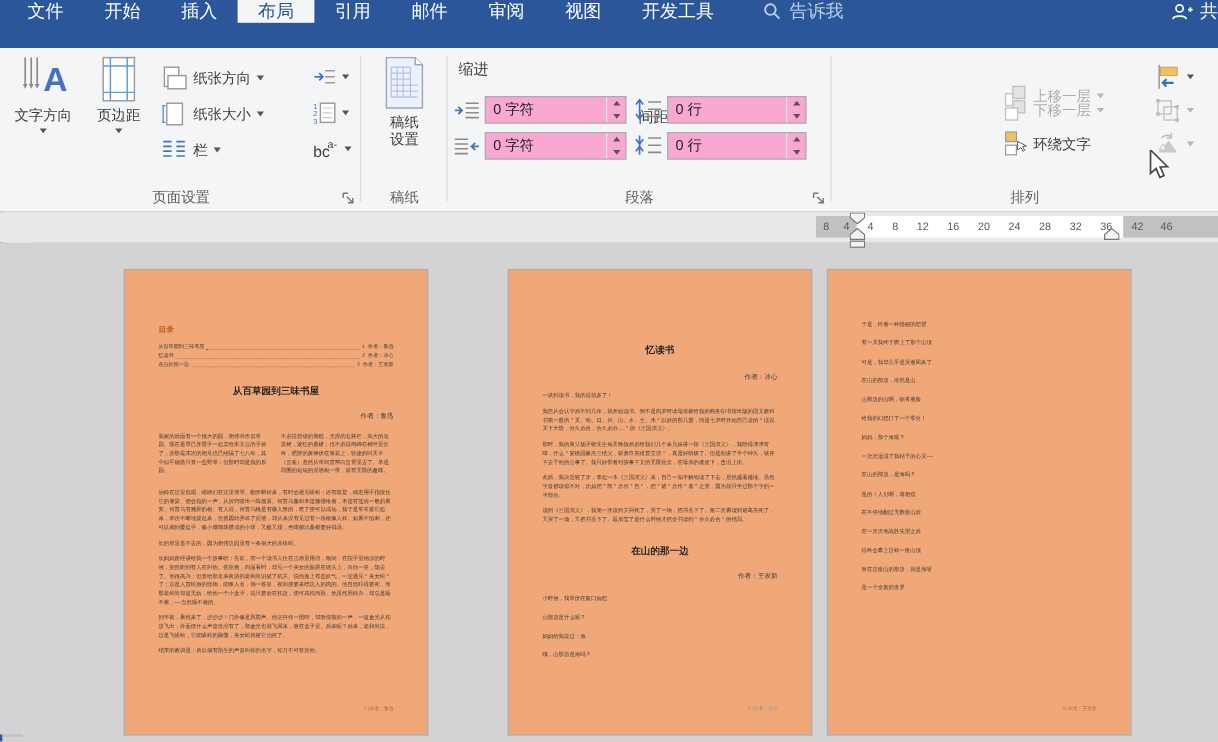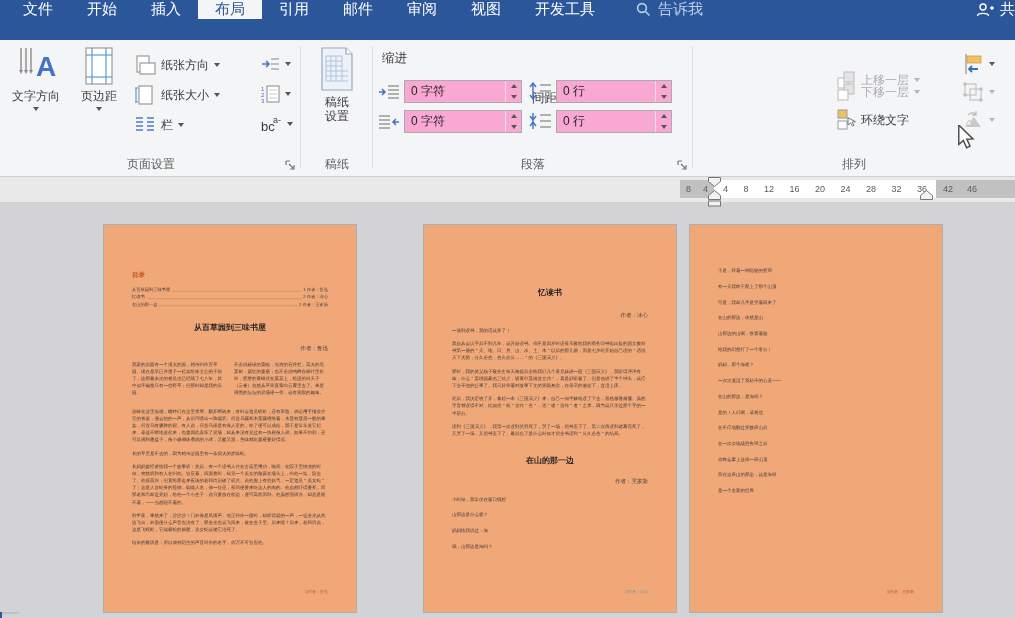--- a/index.html
+++ b/index.html
@@ -50,21 +50,21 @@
   #vruler{position:absolute;left:2px;top:215px;width:17px;}
   .vr-seg{width:17px;display:flex;flex-direction:column;align-items:center;font-size:9px;color:#5A5A5A;}
   .vr-gray{background:#C1C1C1;}
   .vr-white{background:#FFFFFF;}
   .vr-num{height:15px;display:flex;align-items:center;justify-content:center;transform:rotate(90deg);}
   .vr-num2{height:21px;display:flex;align-items:center;justify-content:center;transform:rotate(90deg);}
 
   
   #docarea{position:absolute;left:0;top:202px;width:1015px;height:410px;background:#D3D3D5;}
   .page{position:absolute;top:23px;width:252px;height:387px;background:#F1A878;
-        box-shadow:0 0 0 1px rgba(0,0,0,0.18);overflow:hidden;}
+        box-shadow:0 0 0 1px rgba(0,0,0,0.18);overflow:hidden;font-family:Liberation Mono, monospace;}
   .pagebody{width:504px;height:774px;transform:scale(0.5);transform-origin:0 0;
             box-sizing:border-box;padding:44px 56px;position:relative;
             font-size:9px;line-height:1.6;color:#3B3B3B;}
   .toc-title{font-size:13px;font-weight:bold;color:#C05A21;margin:46px 0 10px 0;}
   .toc-row{display:flex;align-items:flex-end;font-size:8.5px;line-height:1.75;}
   .toc-row .dots{flex:1;border-bottom:1px dotted #7d5c42;margin:0 3px 3px 3px;}
   .essay-title{font-size:16px;font-weight:bold;text-align:center;color:#222;}
   .author{font-size:11px;text-align:right;color:#444;}
   .cols2{column-count:2;column-gap:16px;margin-top:16px;}
   .cols2 p{margin:0 0 10px 0;}

